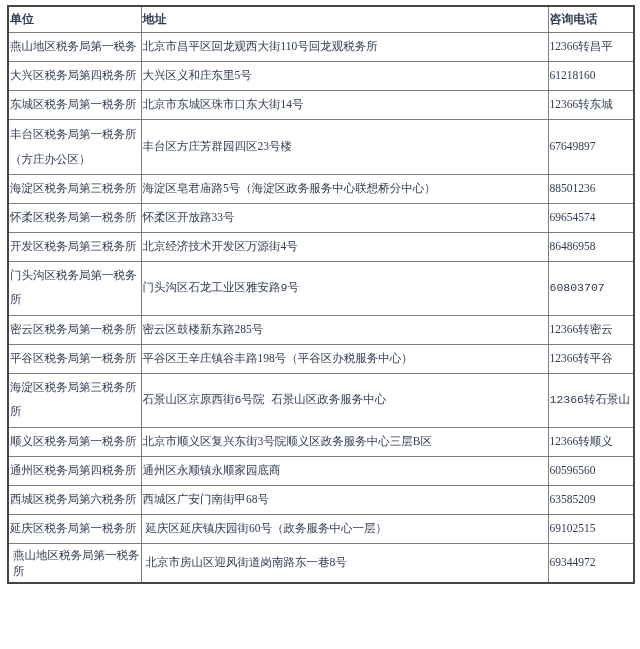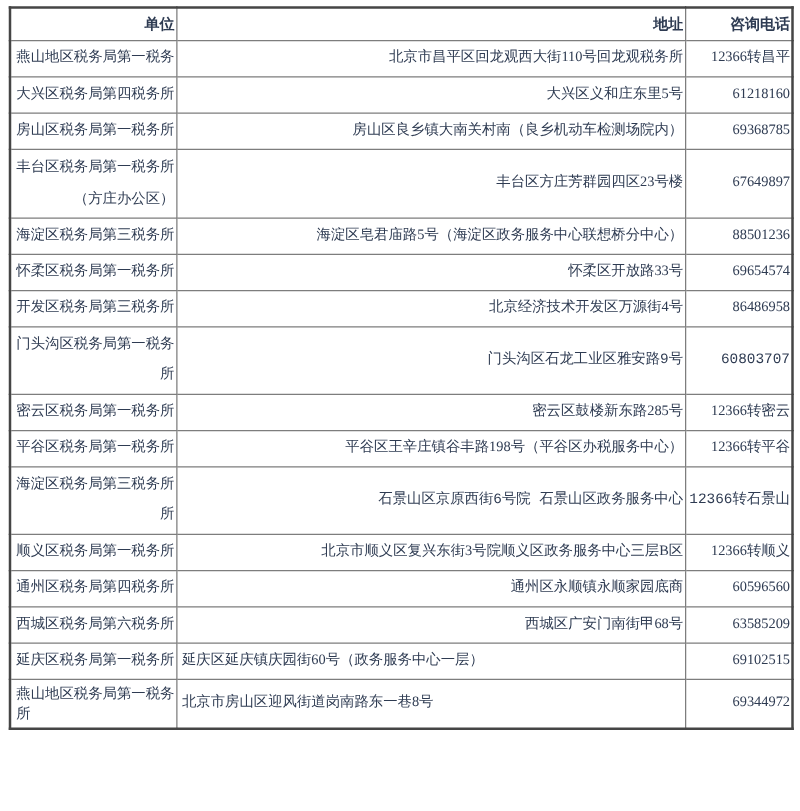--- a/index.html
+++ b/index.html
@@ -23,21 +23,21 @@
     border-collapse: collapse;
     table-layout: fixed;
     margin: 5px 0 0 7px;
     width: 628px;
     color: var(--text);
     font-size: 11.5px;
     border: 2px solid var(--border-outer);
   }
   .tax-table th, .tax-table td {
     border: 1px solid var(--border-inner);
-    text-align: right;
+    text-align: left;
     vertical-align: middle;
     padding: 0 1px;
     white-space: pre-line;
     overflow: hidden;
     line-height: 1.45;
   }
   .tax-table col.c-unit  { width: 133px; }
   .tax-table col.c-addr  { width: 407px; }
   .tax-table col.c-phone { width: 86px; }
   .tax-table thead tr { height: 26px; }
@@ -72,23 +72,23 @@
       <td>燕山地区税务局第一税务</td>
       <td>北京市昌平区回龙观西大街110号回龙观税务所</td>
       <td>12366转昌平</td>
     </tr>
     <tr>
       <td>大兴区税务局第四税务所</td>
       <td>大兴区义和庄东里5号</td>
       <td>61218160</td>
     </tr>
     <tr>
-      <td>房山区税务局第一税务所</td>
-      <td>房山区良乡镇大南关村南（良乡机动车检测场院内）</td>
-      <td>69368785</td>
+      <td>东城区税务局第一税务所</td>
+      <td>北京市东城区珠市口东大街14号</td>
+      <td>12366转东城</td>
     </tr>
     <tr class="tall-spread">
       <td>丰台区税务局第一税务所
 （方庄办公区）</td>
       <td>丰台区方庄芳群园四区23号楼</td>
       <td>67649897</td>
     </tr>
     <tr>
       <td>海淀区税务局第三税务所</td>
       <td>海淀区皂君庙路5号（海淀区政务服务中心联想桥分中心）</td>

